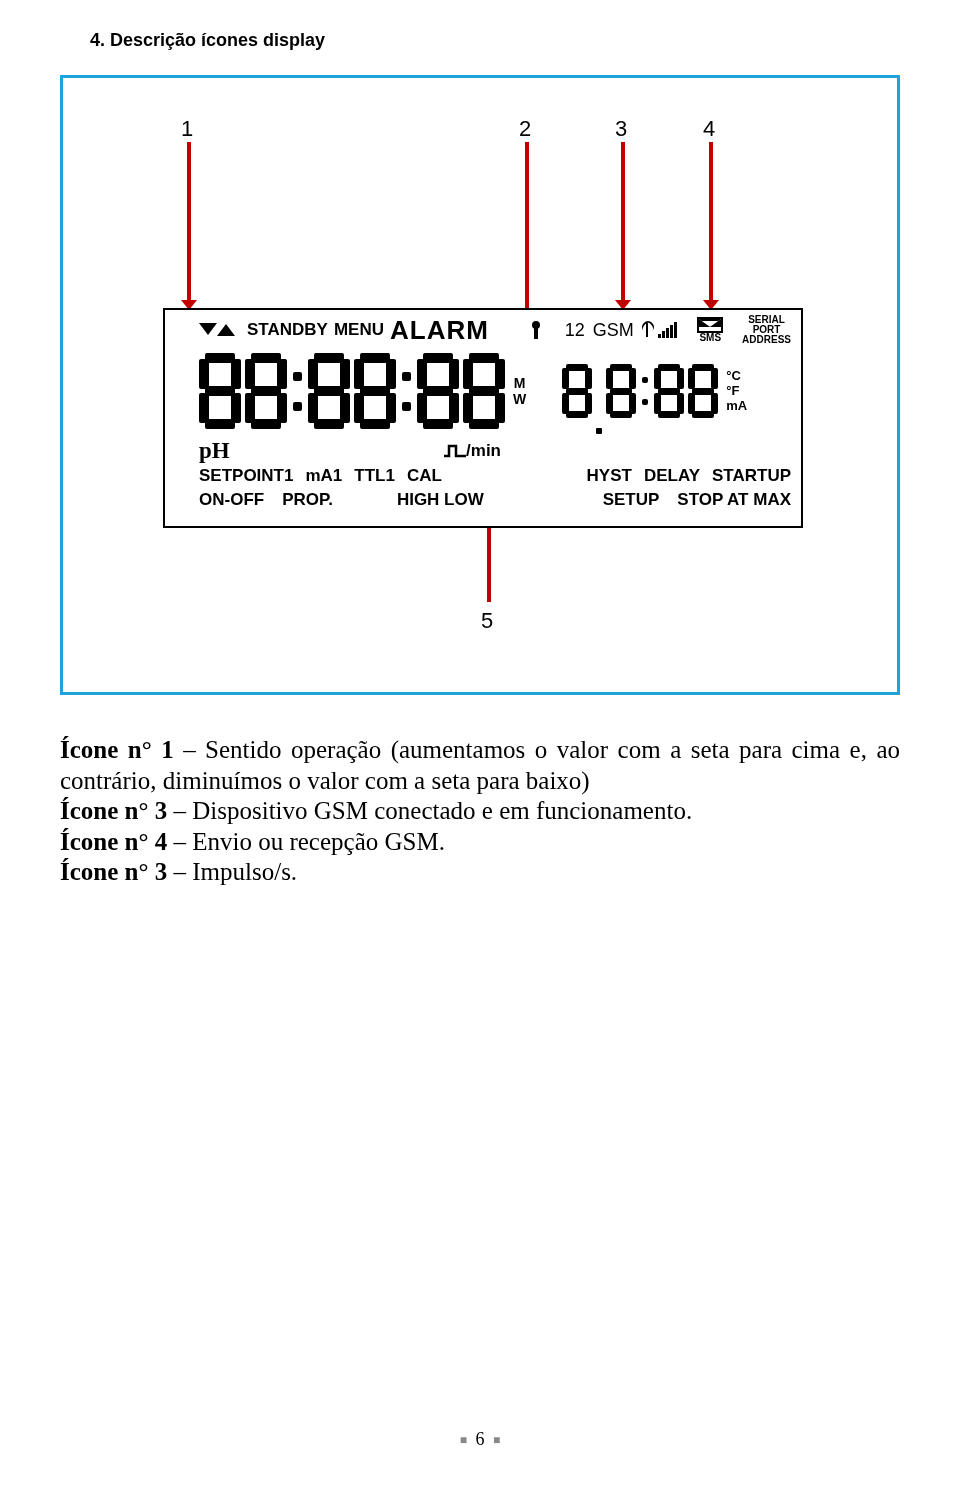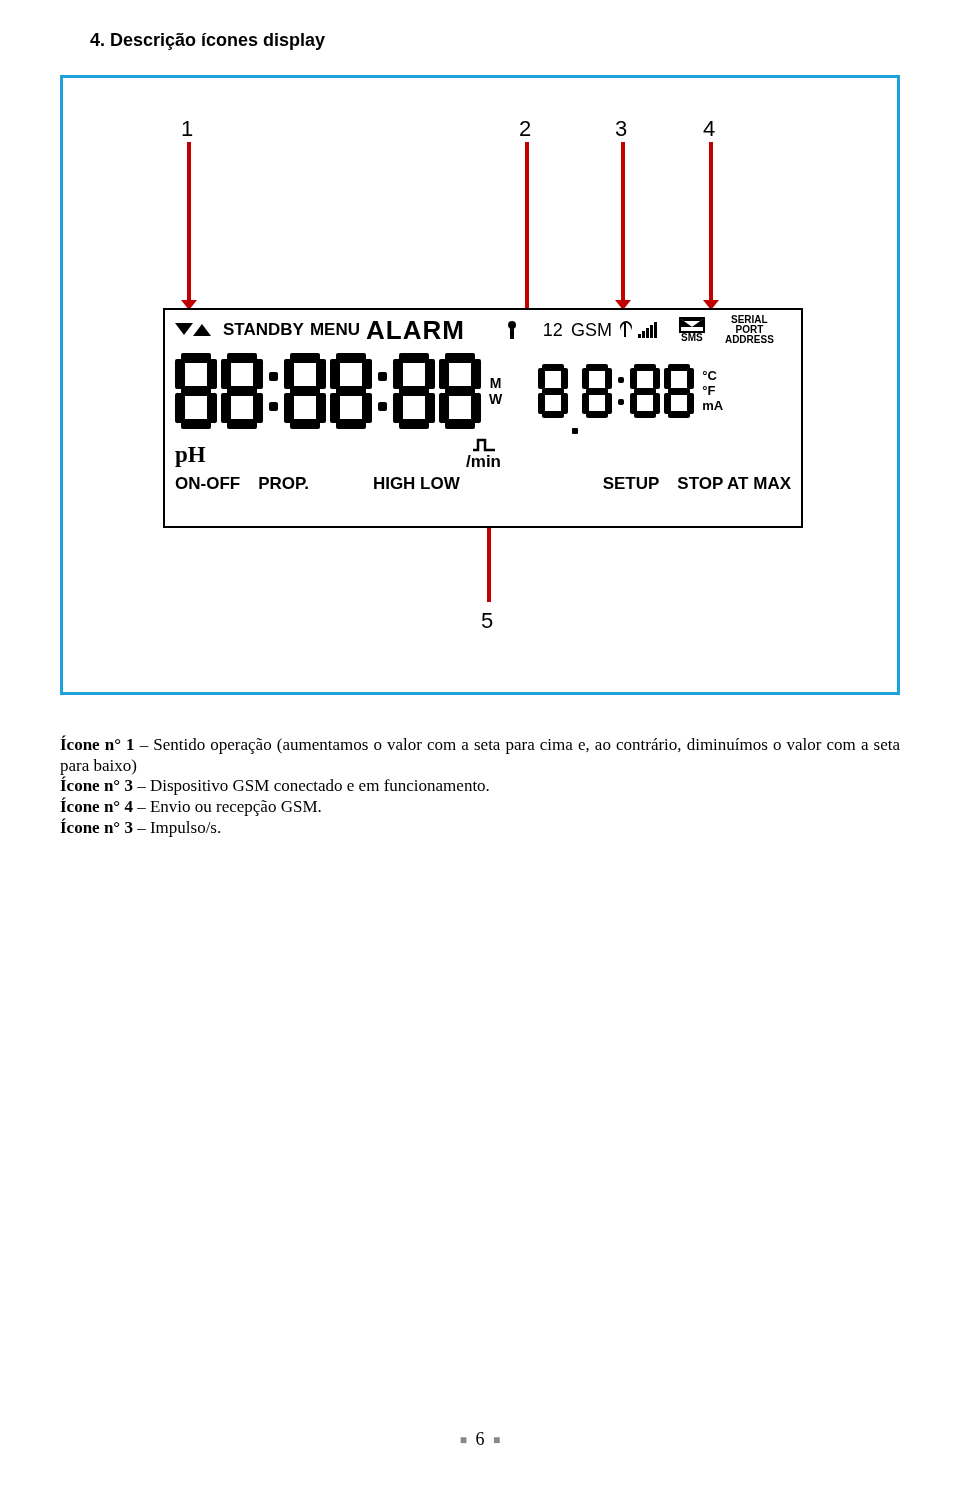--- a/index.html
+++ b/index.html
@@ -68,21 +68,21 @@
     position: absolute;
     left: 100px;
     top: 230px;
     width: 640px;
     height: 220px;
     border: 2px solid #000;
     background: #fff;
     padding: 6px 10px 8px 10px;
     font-family: Arial, sans-serif;
   }
-  .lcd-row { display: flex; align-items: center; }
+  .lcd-row { display: flex; align-items: center; margin-left: 24px; }
   .lcd .top-row { height: 28px; gap: 6px; }
   .digits-row { height: 90px; gap: 4px; }
   .label-row { height: 24px; gap: 14px; }
   .small-bold { font-weight: 400; font-size: 18px; }
   .tiny-bold { font-weight: 900; font-size: 10px; line-height: 10px; }
   .alarm { font-size: 26px; font-weight: 900; letter-spacing: 1px; }
   .std { font-size: 17px; font-weight: 900; }
   
   .seg8 {
     position: relative;
@@ -155,21 +155,21 @@
     border-top: 6px solid #fff;
   }
   .pulse {
     display:inline-block; width:22px; height:14px; position:relative;
   }
   .pulse svg { display:block; }
   .stack { display:inline-flex; flex-direction:column; align-items:center; line-height: 12px; }
   .right-units { display:inline-flex; flex-direction:column; align-items:flex-start; font-weight:900; font-size:13px; line-height:14px; gap:1px; padding-left:4px;}
   .desc-block {
     margin-top: 40px;
-    font-size: 17px;
+    font-size: 25px;
     line-height: 1.22;
     text-align: justify;
   }
   .desc-block p { margin: 0; }
   .desc-block .b { font-weight: bold; }
   .footer {
     position: absolute;
     bottom: 40px;
     left: 0; right: 0;
     text-align: center;
@@ -350,30 +350,40 @@
         <span class="right-units">
           <span>°C</span>
           <span>°F</span>
           <span>mA</span>
         </span>
       </div>
 
       <div class="lcd-row" style="margin-top:2px;">
         <span class="std" style="font-size:23px;font-family:Liberation Serif, serif;">pH</span>
         <span style="flex:1;"></span>
-        <span style="margin-right:290px; display:inline-flex; align-items:center;flex-direction:column;">
+        <span style="margin-right:290px; display:inline-flex; align-items:center;">
           <span class="pulse">
             <svg width="22" height="14" viewBox="0 0 22 14">
                 <path d="M0 12 H5 V2 H12 V12 H22" stroke="#000" stroke-width="2.5" fill="none"></path>
               </svg>
           </span>
           <span class="std" style="font-size:17px;">/min</span>
         </span>
       </div>
 
+      <div class="lcd-row label-row" style="gap:12px;">
+        <span class="std">SETPOINT1</span>
+        <span class="std">mA1</span>
+        <span class="std">TTL1</span>
+        <span class="std">CAL</span>
+        <span style="flex:1;"></span>
+        <span class="std">HYST</span>
+        <span class="std">DELAY</span>
+        <span class="std">STARTUP</span>
+      </div>
 
       <div class="lcd-row label-row" style="gap:18px;">
         <span class="std">ON-OFF</span>
         <span class="std">PROP.</span>
         <span style="width:28px;"></span>
         <span class="std">HIGH LOW</span>
         <span style="flex:1;"></span>
         <span class="std">SETUP</span>
         <span class="std">STOP AT MAX</span>
       </div>

